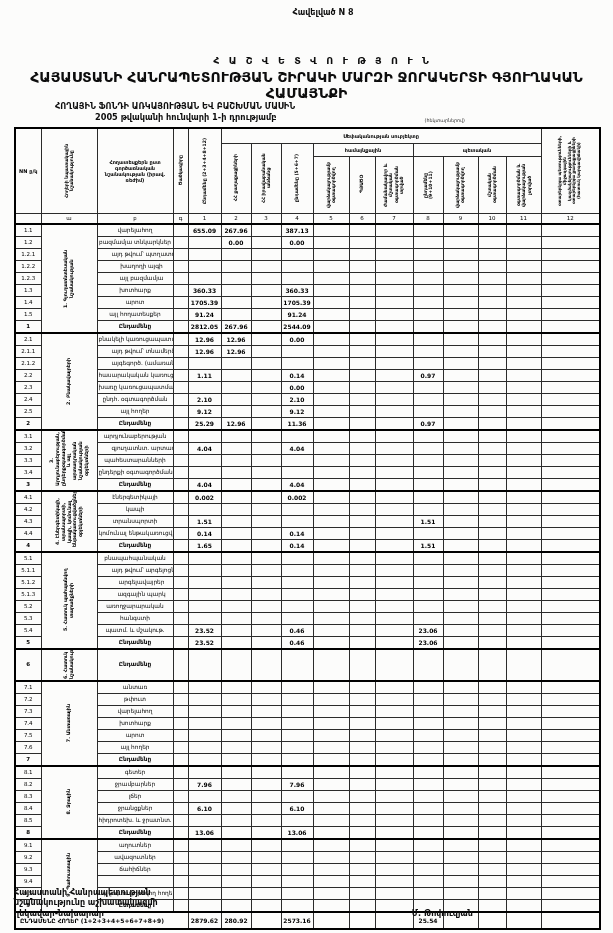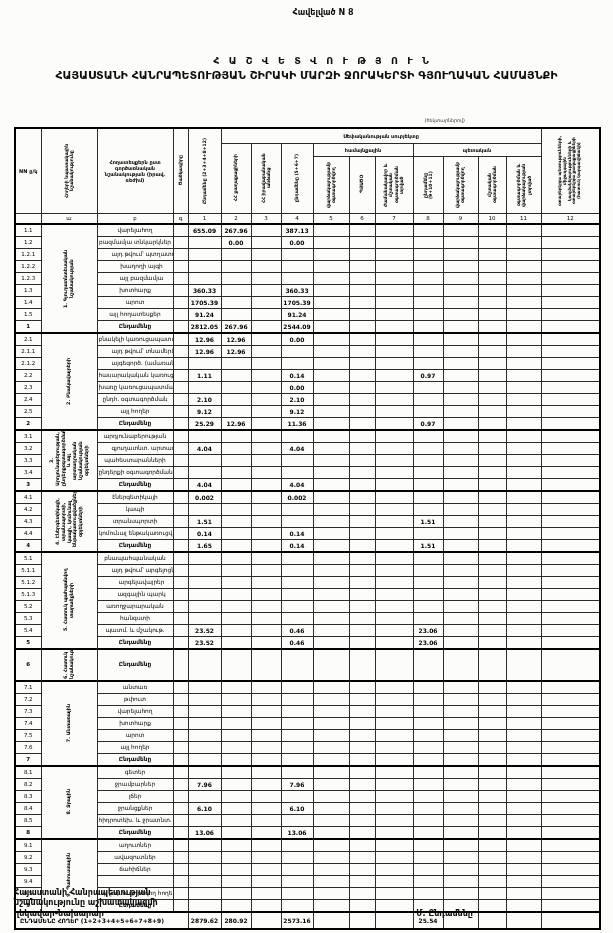--- a/index.html
+++ b/index.html
@@ -13,21 +13,21 @@
   
   .appendix{
     position:absolute;top:8px;right:14px;width:300px;
     text-align:center;font-size:8px;font-weight:bold;line-height:1.35;color:#0d0d0d;
   }
   .doc-title{
     position:absolute;top:55px;left:0;width:613px;
     text-align:center;font-weight:bold;color:#0d0d0d;
   }
   .doc-title .t-main{font-size:9.5px;letter-spacing:3px;margin-bottom:3px;padding-left:32px;}
-  .doc-title .t-l1{font-size:11px;}
+  .doc-title .t-l1{font-size:14px;}
   .doc-title .t-l2{font-size:8.2px;text-align:left;padding-left:55px;}
   .doc-title .t-l3{font-size:8.2px;text-align:left;padding-left:95px;margin-top:1px;}
   .units-note{
     position:absolute;top:118px;right:22px;font-size:4.8px;color:#333;
   }
   
   table.land{
     position:absolute;top:127px;left:14px;
     border-collapse:collapse;table-layout:fixed;width:585px;
     font-size:6px;color:#000;
@@ -85,20 +85,22 @@
 
 <div class="page">
 
   <div class="appendix">
     <div>Հավելված N 8</div>
   </div>
 
   <div class="doc-title">
     <div class="t-main">Հ Ա Շ Վ Ե Տ Վ Ո Ւ Թ Յ Ո Ւ Ն</div>
     <div class="t-l1">ՀԱՅԱՍՏԱՆԻ ՀԱՆՐԱՊԵՏՈՒԹՅԱՆ ՇԻՐԱԿԻ ՄԱՐԶԻ ՋՈՐԱԿԵՐՏԻ ԳՅՈՒՂԱԿԱՆ ՀԱՄԱՅՆՔԻ</div>
+    <div class="t-l2">ՀՈՂԱՅԻՆ ՖՈՆԴԻ ԱՌԿԱՅՈՒԹՅԱՆ ԵՎ ԲԱՇԽՄԱՆ ՄԱՍԻՆ</div>
+    <div class="t-l3">2005 թվականի հունվարի 1-ի դրությամբ</div>
   </div>
 
   <div class="units-note">(հեկտարներով)</div>
 
   <table class="land">
     <colgroup>
       <col style="width:26px">
         <col style="width:56px">
         <col style="width:76px">
         <col style="width:15px">
@@ -1126,16 +1128,16 @@
         </tr>
       </tbody>
   </table>
 
   <div class="footer">
     <div>
       <div>Հայաստանի Հանրապետության</div>
       <div>նշանակությունը աշխատակազմի</div>
       <div>ղեկավար-նախարար</div>
     </div>
-    <div>Մ. Ընդամենը</div>
+    <div>Մ. Թոփուզյան</div>
   </div>
 
 </div>
 
 </body></html>

